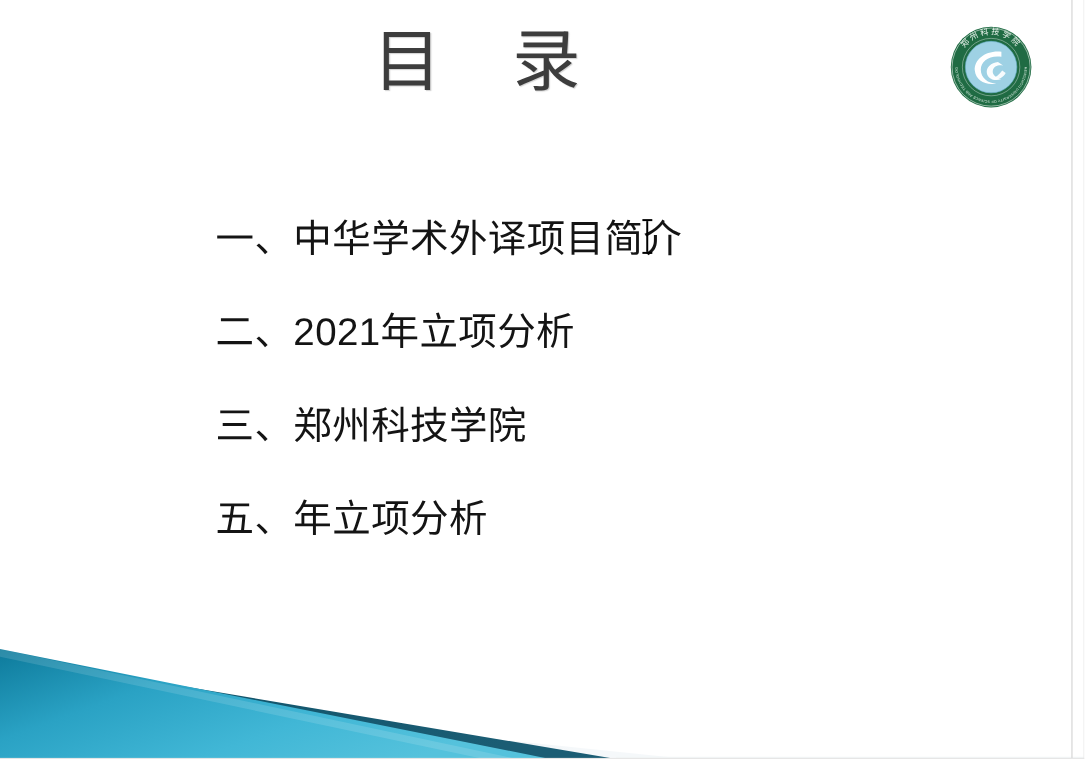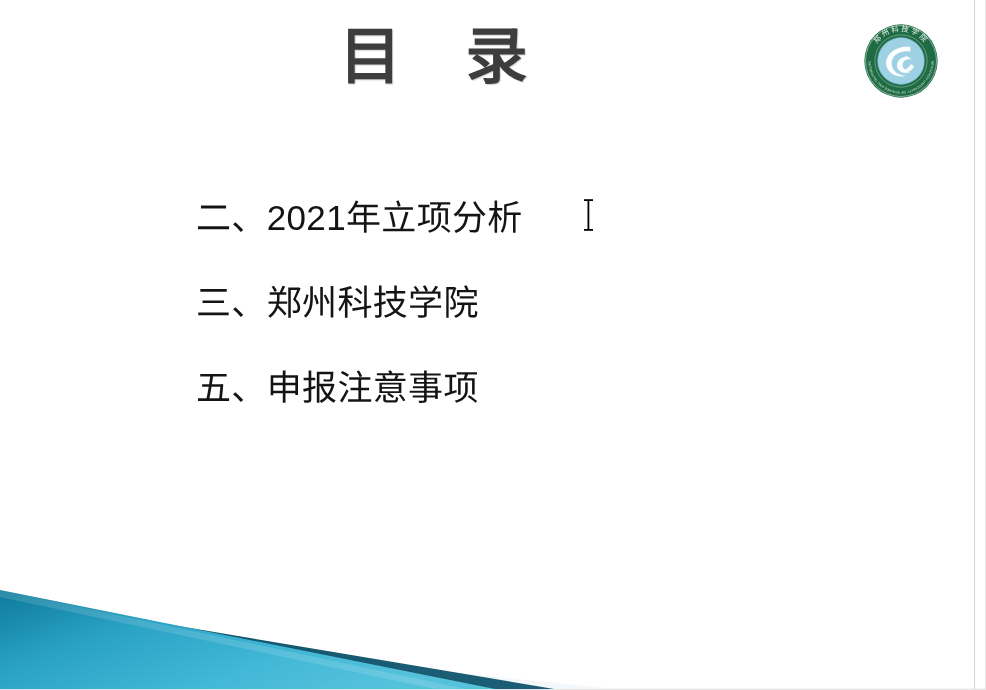--- a/index.html
+++ b/index.html
@@ -48,21 +48,21 @@
 
   
   .title {
     position: absolute;
     left: 0;
     top: 24px;
     width: 868px;
     text-align: center;
     font-size: 62px;
     line-height: 1.05;
-    font-weight: 700;
+    font-weight: 400;
     color: #3d3d3d;
     letter-spacing: 0.02em;
     text-shadow: 1px 1px 1px rgba(150,150,150,0.45);
     white-space: pre;
     user-select: none;
   }
 
   
   .logo {
     position: absolute;
@@ -140,27 +140,30 @@
         <textPath href="#arcTop" startOffset="50%" text-anchor="middle">郑州科技学院</textPath>
       </text>
       <text font-size="4.1" fill="#dfeee6" font-family="'Liberation Sans', sans-serif" letter-spacing="0.25">
         <textPath href="#arcBot" startOffset="50%" text-anchor="middle">ZHENGZHOU UNIVERSITY OF SCIENCE AND TECHNOLOGY</textPath>
       </text>
     </svg>
   </div>
 
   <div class="toc">
     <div class="toc-item">
+      <span>一、中华学术外译项目简介</span>
+    </div>
+    <div class="toc-item">
       <span>二、2021年立项分析</span>
     </div>
     <div class="toc-item">
       <span>三、郑州科技学院</span>
     </div>
     <div class="toc-item">
-      <span>五、申报注意事项</span>
+      <span>五、年立项分析</span>
     </div>
   </div>
 
   <div class="decor">
     <svg viewBox="0 0 986 110" width="986" height="110" preserveAspectRatio="none" aria-hidden="true">
       <defs>
         <linearGradient id="tealGrad" x1="0" y1="0" x2="1" y2="0.55">
           <stop offset="0%" stop-color="#0d7a9b"></stop>
           <stop offset="35%" stop-color="#2aa2c4"></stop>
           <stop offset="70%" stop-color="#41b7d6"></stop>

